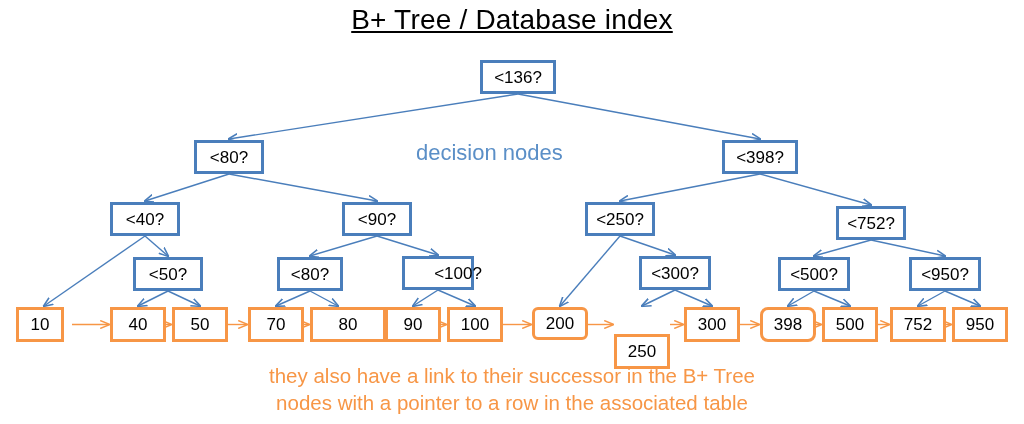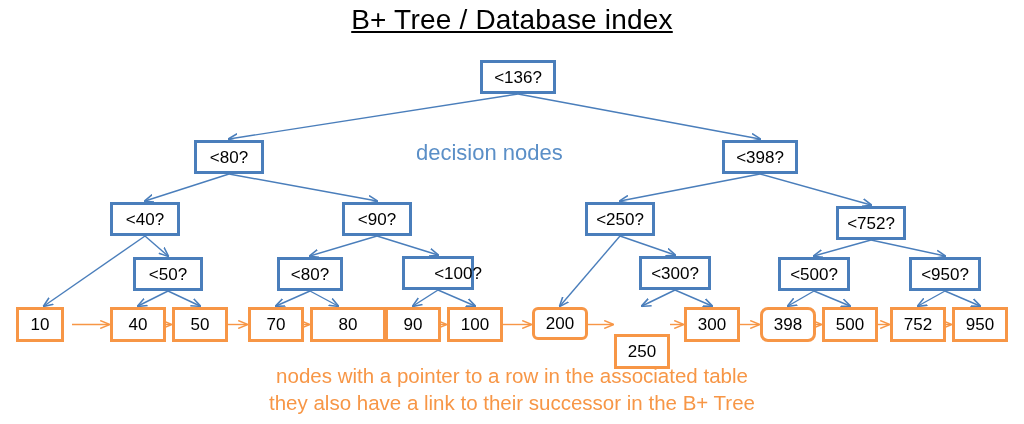--- a/index.html
+++ b/index.html
@@ -218,17 +218,17 @@
       </div>
       <div class="node leaf" style="left: 890px; top: 307px; width: 56px; height: 35px;">
         <span>752</span>
       </div>
       <div class="node leaf" style="left: 952px; top: 307px; width: 56px; height: 35px;">
         <span>950</span>
       </div>
     </div>
 
   <div class="caption">
+    <div>they also have a link to their successor in the B+ Tree</div>
     <div>nodes with a pointer to a row in the associated table</div>
-    <div>they also have a link to their successor in the B+ Tree</div>
   </div>
 
 </div>
 
 </body></html>

